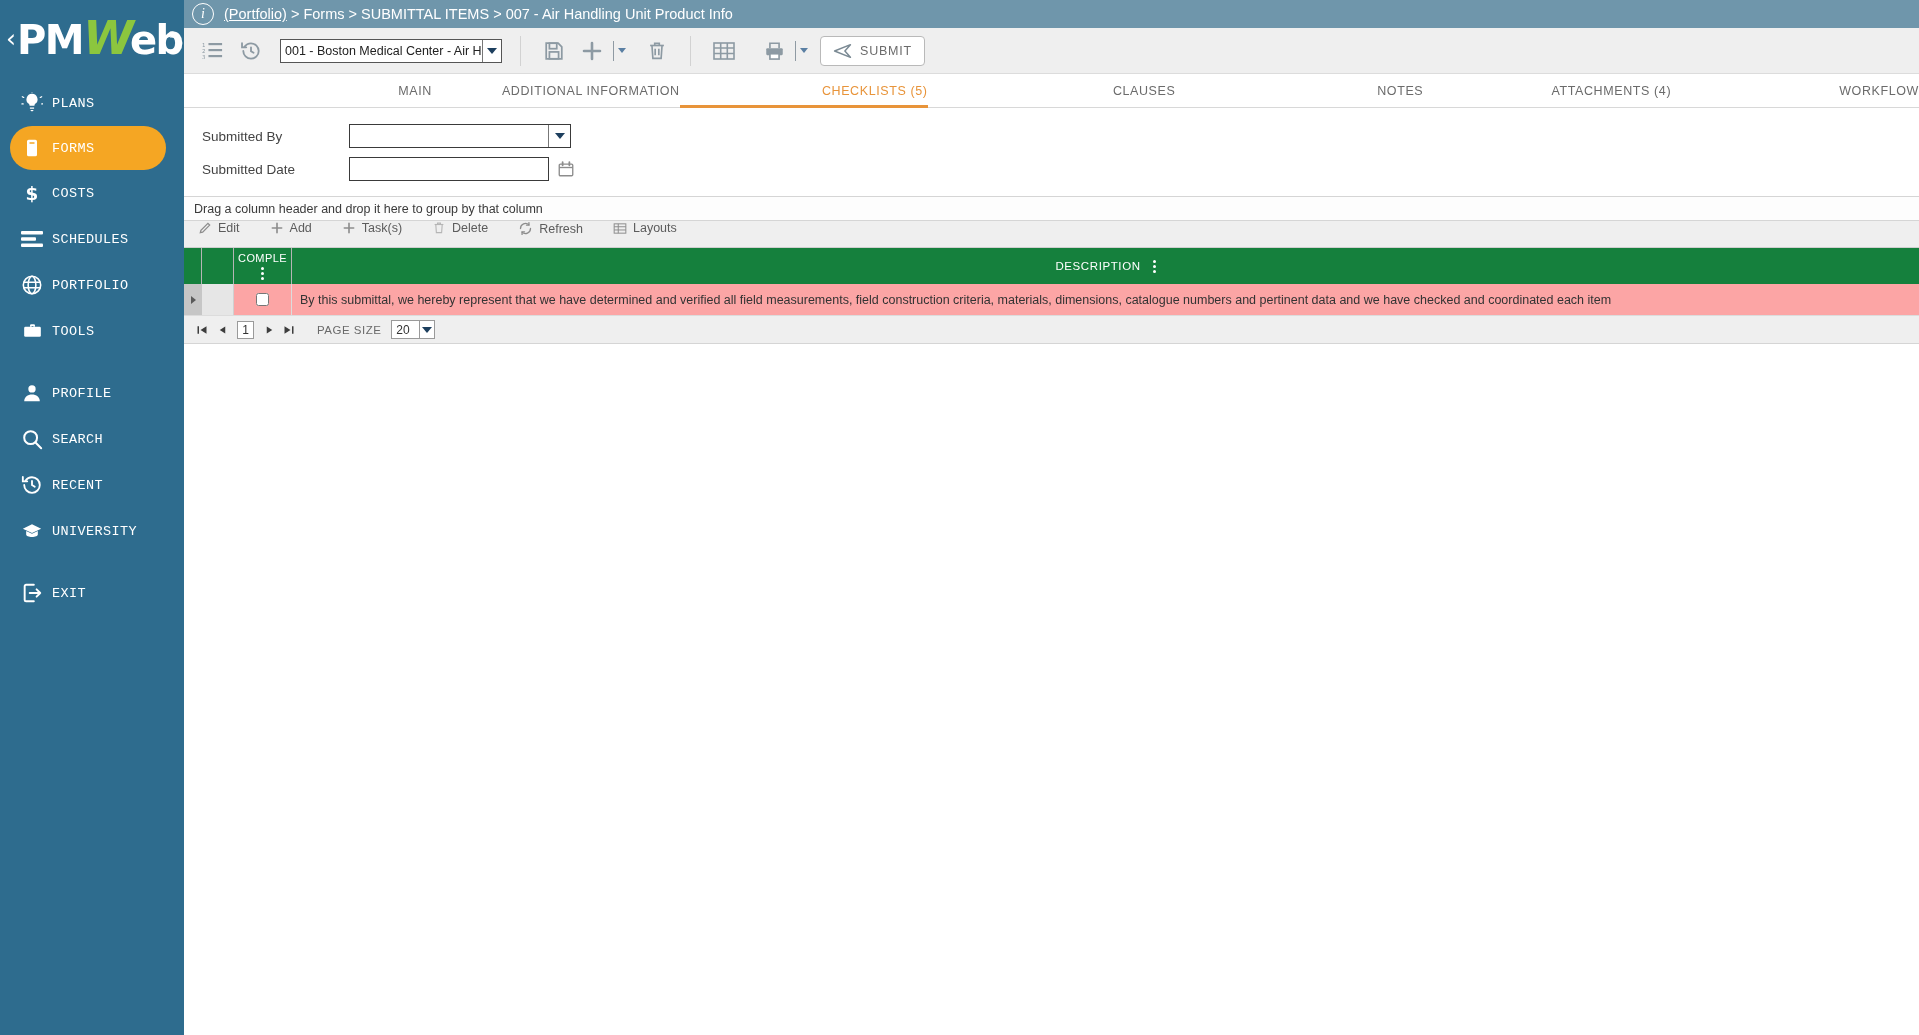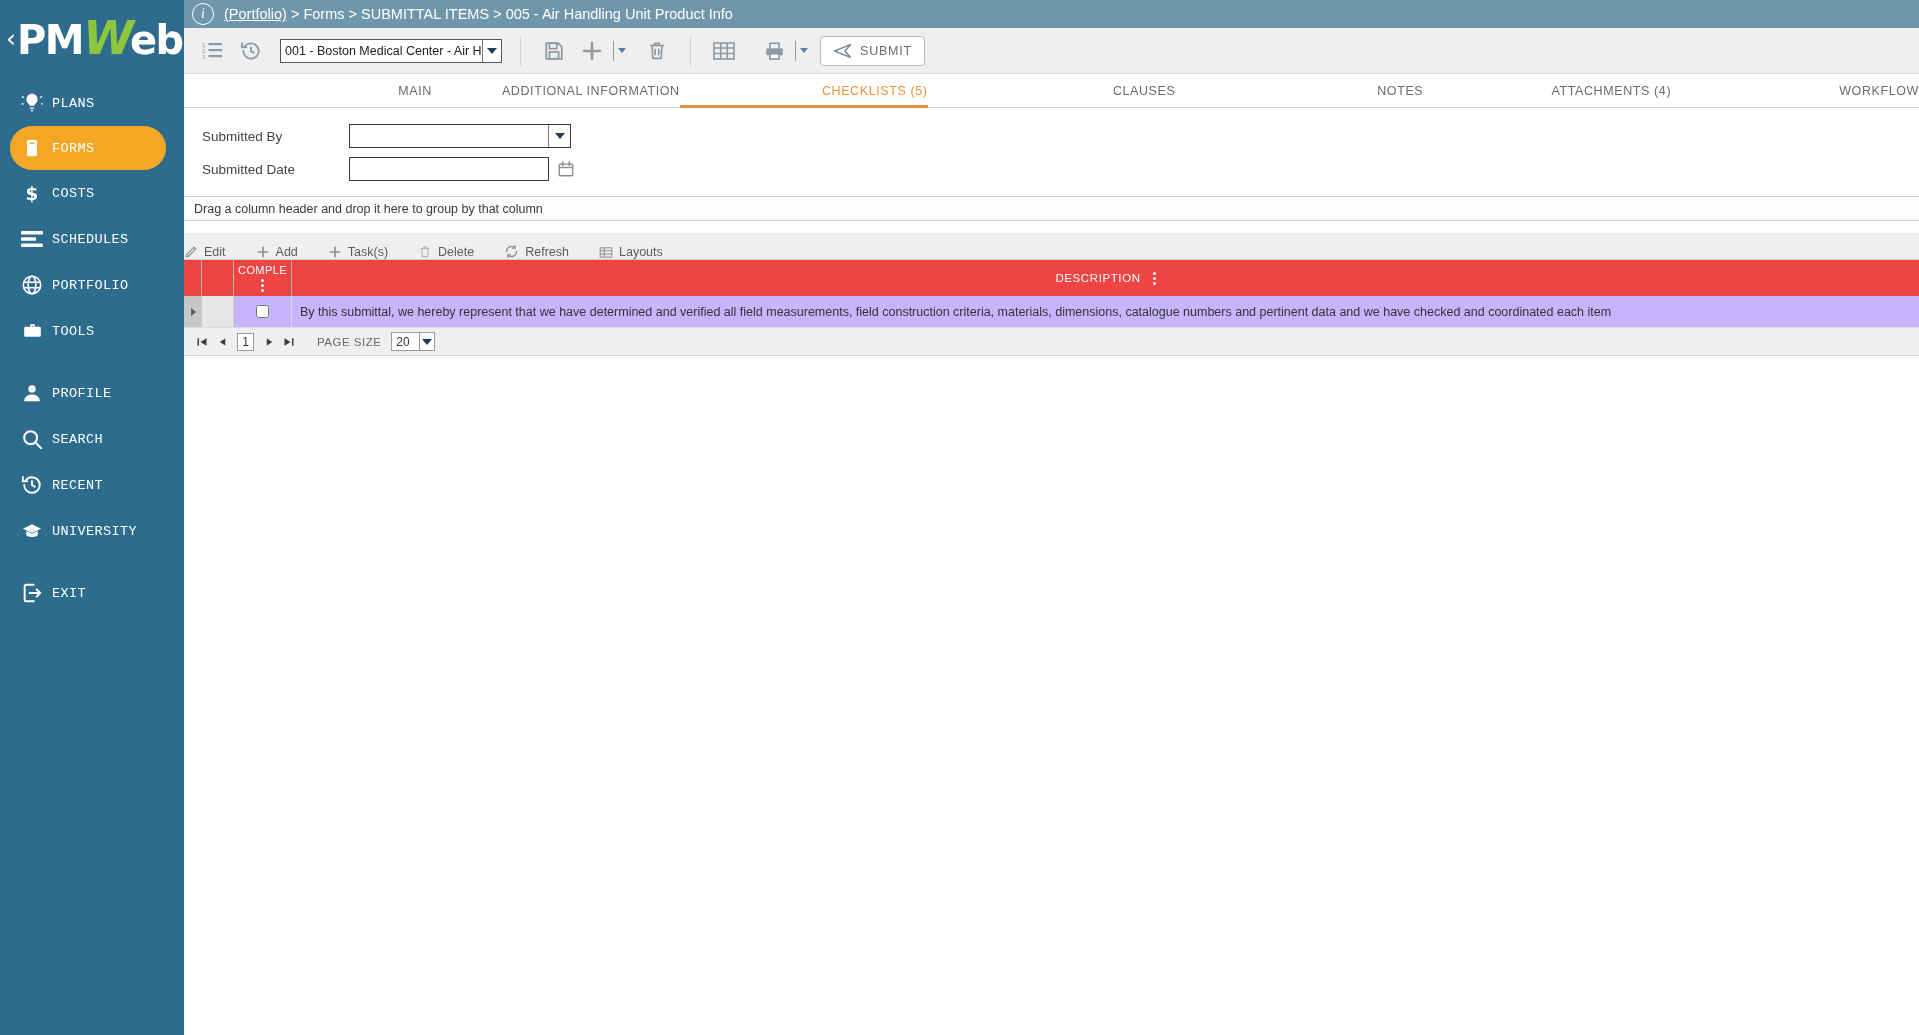--- a/index.html
+++ b/index.html
@@ -182,31 +182,31 @@
 
   .group-bar {
     height: 24px; background: #fdfdfd;
     border-bottom: 1px solid #d5d5d5;
     display: flex; align-items: center;
     padding-left: 10px; font-size: 12.5px; color: #3a3a3a;
   }
   .grid-toolbar {
     height: 27px; background: #efefef;
     border-bottom: 1px solid #cfcfcf;
-    display: flex; align-items: flex-end;  margin-top: 12px;
+    display: flex; align-items: flex-start; padding-left: 14px;
   }
   .gt-btn {
     display: flex; align-items: center; gap: 6px;
     margin-right: 30px; cursor: pointer;
     font-size: 12.5px; color: #5c5c5c;
   }
   .gt-btn .gi { display: flex; align-items: center; color: #8d8d8d; }
 
   .grid-head {
-    height: 36px; background: #ef4444;
+    height: 36px; background: #15803d;
     display: flex; align-items: stretch; color: #ffffff;
   }
   .gh-expander { width: 18px; flex: 0 0 18px; border-right: 1px solid #b5b5b5; }
   .gh-check {
     width: 32px; flex: 0 0 32px; border-right: 1px solid #b5b5b5;
   }
   .gh-complete {
     width: 58px; flex: 0 0 58px;
     border-right: 1px solid #b5b5b5;
     display: flex; flex-direction: column; align-items: center;
@@ -217,21 +217,21 @@
   .gh-desc {
     flex: 1 1 auto; display: flex; align-items: center; justify-content: center;
     font-size: 11.5px; letter-spacing: .6px; position: relative;
   }
   .kebab { display: flex; flex-direction: column; gap: 2px; margin-top: 3px; }
   .kebab i { width: 3px; height: 3px; background: #fff; border-radius: 50%; display: block; }
   .kebab-h { display: flex; flex-direction: column; gap: 2px; margin-left: 12px; }
   .kebab-h i { width: 3px; height: 3px; background: #fff; border-radius: 50%; display: block; }
 
   .grid-row {
-    height: 32px; background: #c4b5fd;
+    height: 32px; background: #fca5a5;
     border-bottom: 1px solid #dcdcdc;
     display: flex; align-items: stretch;
   }
   .gr-expander {
     width: 18px; flex: 0 0 18px; background: #c6c6c6;
     display: flex; align-items: center; justify-content: center;
   }
   .arrow-right {
     width: 0; height: 0;
     border-top: 4px solid transparent;
@@ -417,21 +417,21 @@
       </div>
 
     </div>
   </div>
 
   <div class="main">
 
     <div class="breadcrumb-bar">
       <span class="info-icon">i</span>
       <span class="crumbs">
-        <span class="link">(Portfolio)</span><span> &gt; </span><span>Forms</span><span> &gt; </span><span>SUBMITTAL ITEMS</span><span> &gt; </span><span>005 - Air Handling Unit Product Info</span>
+        <span class="link">(Portfolio)</span><span> &gt; </span><span>Forms</span><span> &gt; </span><span>SUBMITTAL ITEMS</span><span> &gt; </span><span>007 - Air Handling Unit Product Info</span>
       </span>
     </div>
 
     <div class="toolbar">
 
       <div class="tb-btn">
         <svg width="22" height="20" viewBox="0 0 24 22" fill="#8d9aa3">
             <text x="0" y="7" font-size="6" font-family="DejaVu Sans">1</text>
             <rect x="7" y="2.2" width="15" height="2.4"></rect>
             <text x="0" y="13.5" font-size="6" font-family="DejaVu Sans">2</text>

